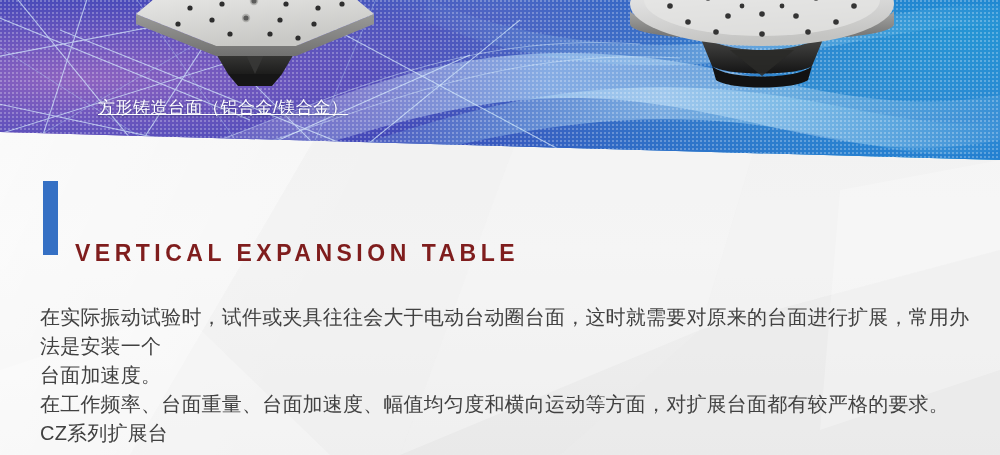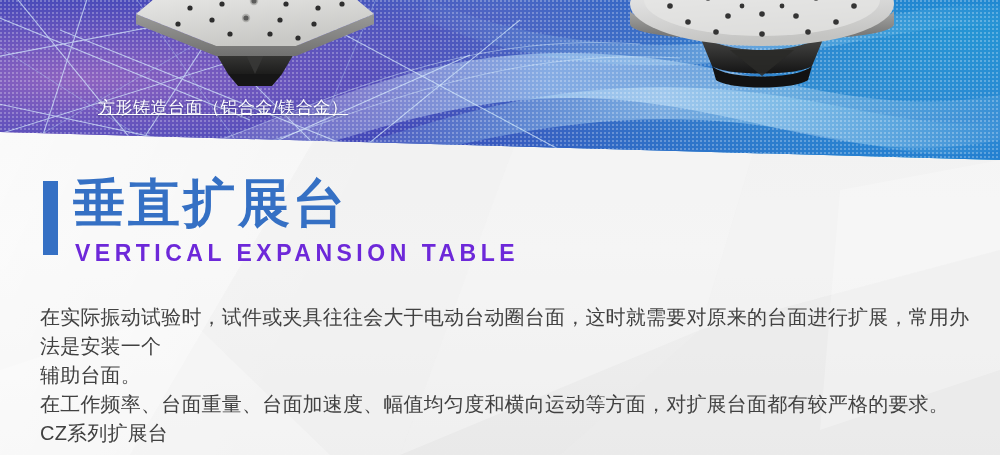--- a/index.html
+++ b/index.html
@@ -118,21 +118,21 @@
     letter-spacing: 3px;
     white-space: nowrap;
   }
   .title-en {
     position: absolute;
     left: 32px;
     top: 62px;
     font-size: 23px;
     line-height: 26px;
     font-weight: bold;
-    color: #6d28d9;
+    color: #7f1d1d;
     letter-spacing: 4.5px;
     white-space: nowrap;
     font-family: "Liberation Sans Narrow", "Liberation Sans", sans-serif;
   }
 
   
   .body-copy {
     position: absolute;
     left: 40px;
     top: 303px;
@@ -331,23 +331,22 @@
           <circle cx="196" cy="38" r="4.5"></circle>
         </g>
       </svg>
     </div>
 
     <div class="caption caption-left">方形铸造台面（铝合金/镁合金）</div>
   </div>
 
   <div class="title-block">
     <div class="accent-bar"></div>
-    <div class="title-cn">垂直扩展台</div>
     <div class="title-en">VERTICAL EXPANSION TABLE</div>
   </div>
 
   <div class="body-copy">
     <p>在实际振动试验时，试件或夹具往往会大于电动台动圈台面，这时就需要对原来的台面进行扩展，常用办法是安装一个</p>
-    <p>辅助台面。</p>
+    <p>台面加速度。</p>
     <p>在工作频率、台面重量、台面加速度、幅值均匀度和横向运动等方面，对扩展台面都有较严格的要求。CZ系列扩展台</p>
   </div>
 
 </div>
 
 </body></html>

